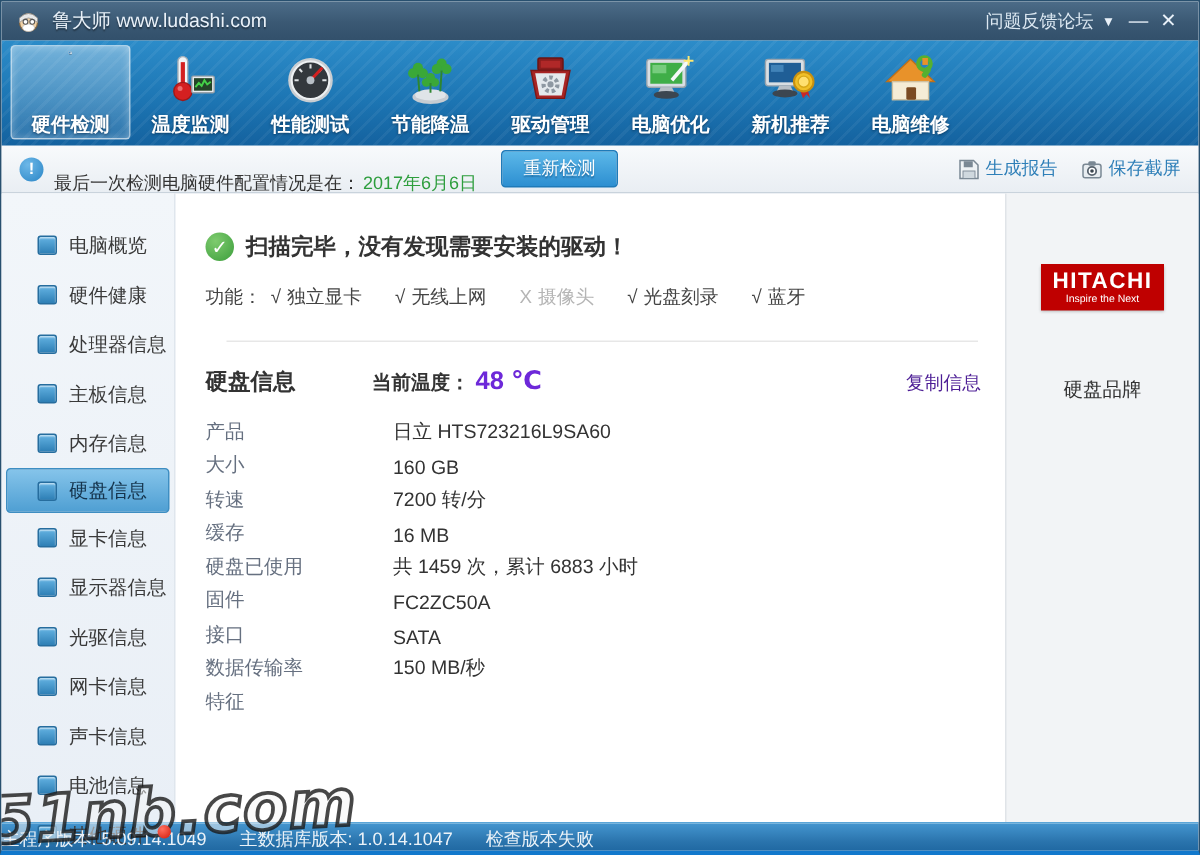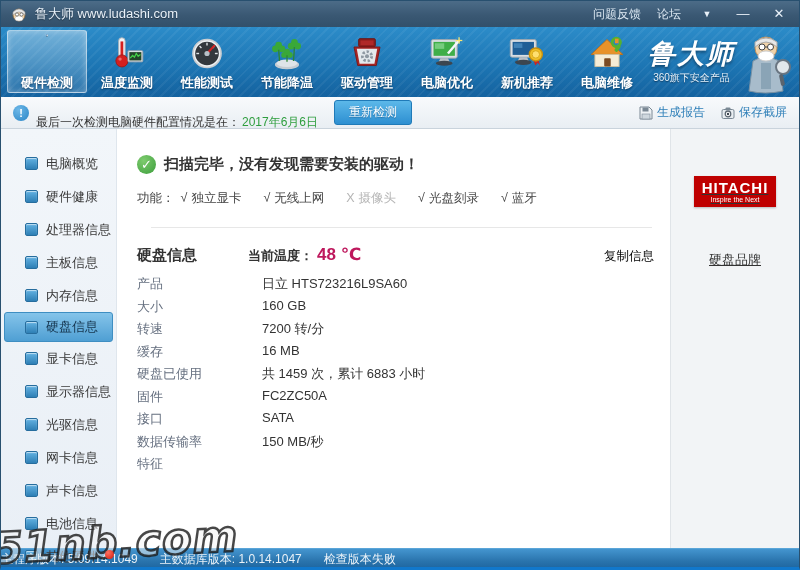--- a/index.html
+++ b/index.html
@@ -7,21 +7,21 @@
   body { font-family:"Liberation Sans","DejaVu Sans",sans-serif; font-size:12px; color:#333; }
 
   .window { position:relative; width:800px; height:570px;
     border:1px solid #28506f; border-bottom:3px solid #1178cc; background:#eef3f8; overflow:hidden; }
 
   
   .titlebar { height:26px; background:linear-gradient(180deg,#4c6c88 0%,#3a5873 55%,#32506b 100%);
     display:flex; align-items:center; padding:0 10px; color:#e9f1f9; }
   .titlebar .mini-logo { width:17px; height:17px; margin-right:7px; flex:0 0 auto; }
   .titlebar .app-title { font-size:13px; text-shadow:0 1px 1px rgba(0,0,0,.4); }
-  .titlebar .tb-right { margin-left:auto; display:flex; align-items:center; gap:16px; }
+  .titlebar .tb-right { margin-left:auto; display:flex; align-items:center; gap:0; }
   .titlebar .tb-link { font-size:12px; color:#dce8f2; cursor:pointer; }
   .win-btn { color:#e9f1f9; font-size:13px; width:20px; text-align:center; cursor:pointer; line-height:14px; }
   .win-btn.arrow { font-size:9px; }
 
   
   .toolbar { height:70px; background:linear-gradient(180deg,#2c8cc9 0%,#1d76b4 55%,#14629f 100%); position:relative;
     display:flex; align-items:stretch; padding:3px 6px 4px 6px; }
   .toolbar::before { content:""; position:absolute; inset:0;
     background:repeating-linear-gradient(135deg, rgba(255,255,255,.05) 0 2px, transparent 2px 7px); pointer-events:none; }
   .tab { width:80px; display:flex; flex-direction:column; align-items:center; justify-content:flex-start;
@@ -72,30 +72,30 @@
   .scan-text { font-size:15px; font-weight:bold; color:#333; }
   .features { display:flex; align-items:center; margin-top:16px; font-size:12.5px; color:#444; }
   .feat-item { margin-left:22px; white-space:nowrap;text-align:center; }
   .feat-item .mark { margin-right:4px; }
   .feat-item.off { color:#b5b5b5; }
   .divider { height:1px; background:#e7e7e7; margin:20px 18px 0 14px; }
 
   .disk-head { display:flex; align-items:baseline; margin-top:16px; }
   .disk-title { width:111px; font-size:15px; font-weight:bold; color:#333; }
   .temp-label { font-size:13px; font-weight:bold; color:#333; }
-  .temp-value { font-size:17px; font-weight:bold; color:#be185d; margin-left:4px; }
-  .copy-link { margin-left:auto; margin-right:16px; font-size:12.5px; color:#000000; cursor:pointer; }
+  .temp-value { font-size:17px; font-weight:bold; color:#6d28d9; margin-left:4px; }
+  .copy-link { margin-left:auto; margin-right:16px; font-size:12.5px; color:#4c1d95; cursor:pointer; }
 
   .disk-rows { margin-top:10px; }
-  .drow { display:flex; height:22.5px; align-items:flex-start; font-size:13px; }
+  .drow { display:flex; height:22.5px; align-items:flex-end; font-size:13px; }
   .drow .dlabel { width:125px; color:#667080; flex:0 0 auto; }
   .drow .dvalue { color:#333; }
 
   .brandpanel { width:129px; flex:0 0 auto; background:#f2f4f6; border-left:1px solid #e0e4e8;
-    display:flex; flex-direction:column; align-items:center;text-decoration:underline; }
+    display:flex; flex-direction:column; align-items:center; }
   .hitachi { margin-top:47px; background:#bf0000; color:#fff; padding:4px 8px 3px 8px; text-align:center;
     box-shadow:0 1px 2px rgba(0,0,0,.25); }
   .hitachi .h1 { font-size:15px; font-weight:bold; letter-spacing:1px; line-height:15px; }
   .hitachi .h2 { font-size:7px; line-height:9px; }
   .brand-caption { margin-top:44px; font-size:13px; color:#333; }
 
   
   .statusbar { height:21px; background:linear-gradient(180deg,#4495cf,#2a74ad 60%,#1d659f);
     border-top:1px solid #5aa5d8; display:flex; align-items:center; gap:22px; padding:0 0;
     color:#eaf2f8; font-size:12px; }
@@ -250,38 +250,20 @@
         <polygon points="21,6 4,22 38,22" fill="#e8922a" stroke="#c07018"></polygon>
         <rect x="8" y="22" width="26" height="13" fill="#f5ecd6" stroke="#cfc0a0"></rect>
         <rect x="18" y="26" width="7" height="9" rx="1" fill="#7a4a22"></rect>
         <circle cx="31" cy="9" r="4.5" fill="none" stroke="#55b030" stroke-width="3"></circle>
         <rect x="29.5" y="5" width="4" height="5" fill="#e8922a"></rect>
         <rect x="33" y="11" width="4" height="8" rx="1.5" transform="rotate(35 33 11)" fill="#55b030"></rect>
       </svg>
       <span class="tlabel">电脑维修</span>
     </div>
 
-    <div class="brand">
-      <div class="logo-col">
-        <div class="logo-text">鲁大师</div>
-        <div class="logo-sub">360旗下安全产品</div>
-      </div>
-      <svg class="mascot" viewBox="0 0 52 62">
-        <path d="M14,28 Q26,20 40,28 L44,58 Q26,62 10,58 Z" fill="#a8bccb" stroke="#7a92a4"></path>
-        <path d="M22,30 h10 v26 h-10 Z" fill="#8aa4b6"></path>
-        <circle cx="27" cy="15" r="11" fill="#f0d2a8" stroke="#b89060"></circle>
-        <path d="M16,14 Q27,4 38,14 L38,9 Q27,1 16,9 Z" fill="#e8e8e8" stroke="#aaa"></path>
-        <ellipse cx="27" cy="23" rx="8" ry="5" fill="#fff" stroke="#ccc"></ellipse>
-        <circle cx="23" cy="14" r="3" fill="#fff" stroke="#444"></circle>
-        <circle cx="31.5" cy="14" r="3" fill="#fff" stroke="#444"></circle>
-        <line x1="26" y1="14" x2="28.5" y2="14" stroke="#444"></line>
-        <circle cx="44" cy="34" r="7" fill="#e2e8ec" stroke="#6a7682" stroke-width="2"></circle>
-        <rect x="41" y="41" width="4" height="12" rx="2" transform="rotate(-12 43 47)" fill="#5a646e"></rect>
-      </svg>
-    </div>
   </div>
 
   <div class="noticebar">
     <span class="info-ic">!</span>
     <span class="notice-text">最后一次检测电脑硬件配置情况是在：</span>
     <span class="notice-text notice-date">2017年6月6日</span>
     <span class="redetect">重新检测</span>
     <div class="notice-right">
       <span class="n-link">
         <svg viewBox="0 0 14 14">

